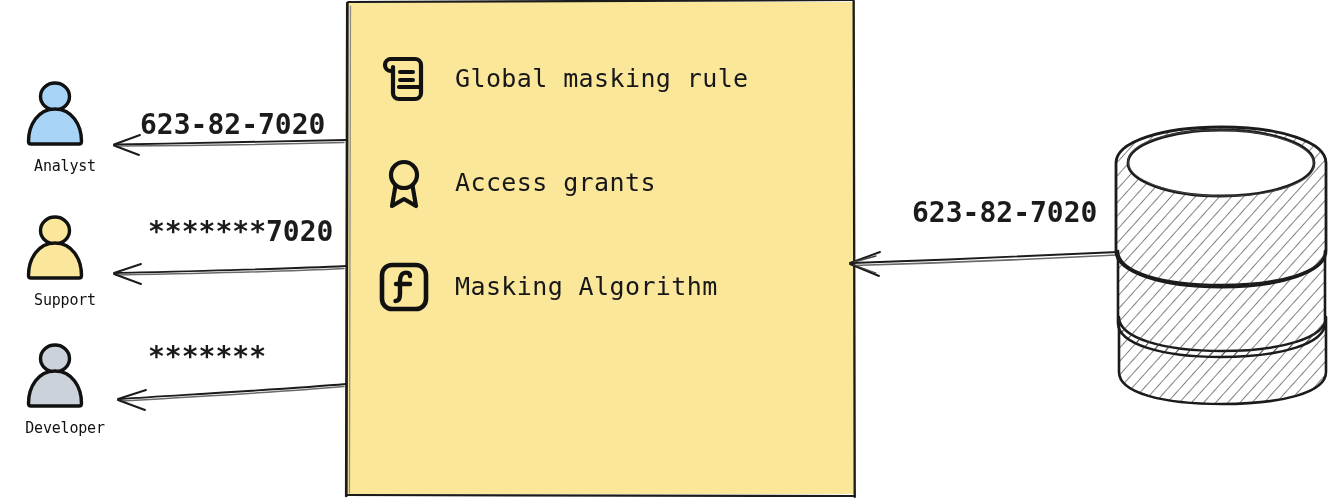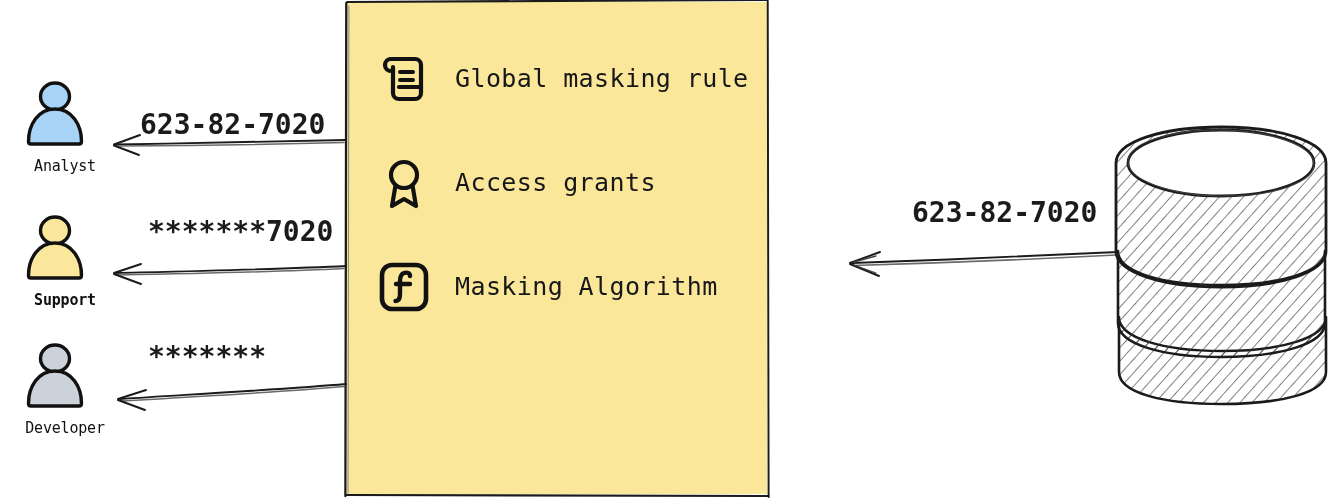--- a/index.html
+++ b/index.html
@@ -12,34 +12,34 @@
 
   
   .actor{position:absolute;width:110px;text-align:center;}
   .actor .figure{width:78px;height:78px;margin:0 auto;display:block;}
   .actor .role{
     font-size:15px;line-height:18px;margin-top:1px;
     font-family:"DejaVu Sans Mono","Liberation Mono",monospace;
     letter-spacing:-0.2px;color:#111;padding-left:20px;
   }
   #actor-analyst{left:0px;top:78px;}
-  #actor-support{left:0px;top:212px;font-weight:bold;}
+  #actor-support{left:0px;top:212px;}
   #actor-developer{left:0px;top:340px;}
 
   
   .arrow-wrap{position:absolute;}
   .arrow-label{
     position:absolute;white-space:nowrap;
     font-family:"DejaVu Sans Mono","Liberation Mono",monospace;
     font-size:28px;font-weight:700;letter-spacing:0px;color:#1b1b1b;
   }
 
   
   #masking-panel{
-    position:absolute;left:347px;top:2px;width:420px;height:492px;
+    position:absolute;left:347px;top:2px;width:507px;height:492px;
     background:#FAE79A;
   }
   #masking-panel .panel-sketch{position:absolute;inset:-6px;width:calc(100% + 12px);height:calc(100% + 12px);pointer-events:none;}
   .panel-rows{position:absolute;left:30px;top:48px;right:10px;}
   .panel-row{display:flex;align-items:center;height:58px;margin-bottom:46px;}
   .panel-row .ico{width:54px;height:54px;flex:0 0 54px;display:block;}
   .panel-row .txt{
     margin-left:24px;font-size:25px;line-height:28px;
     font-family:"DejaVu Sans Mono","Liberation Mono",monospace;
     color:#17171a;letter-spacing:0.4px;

